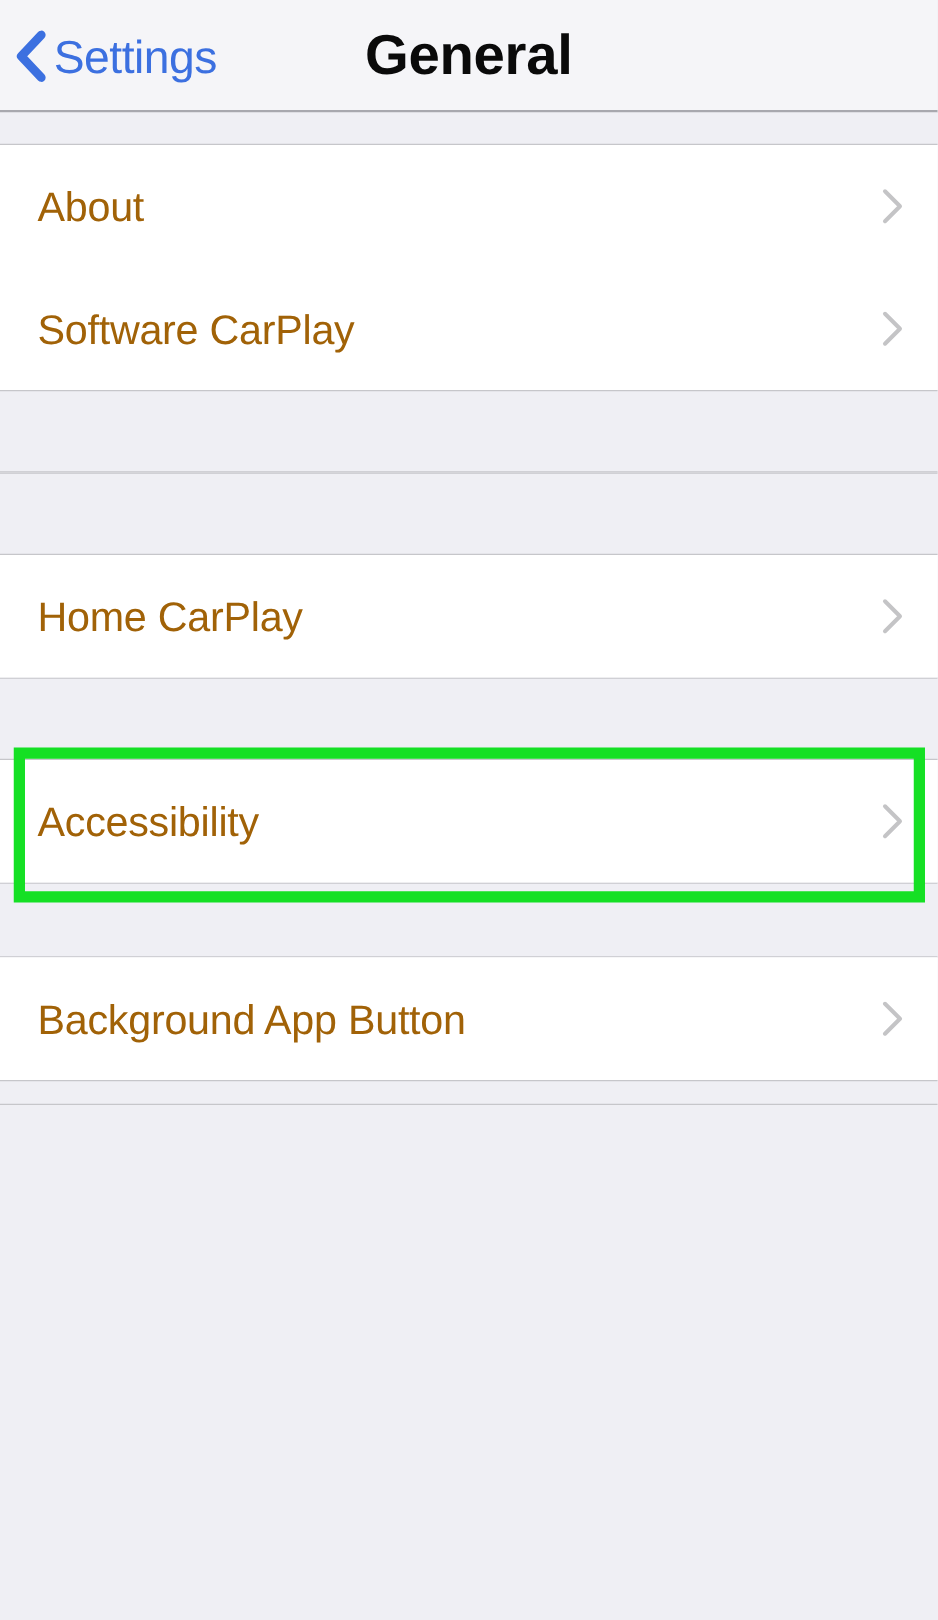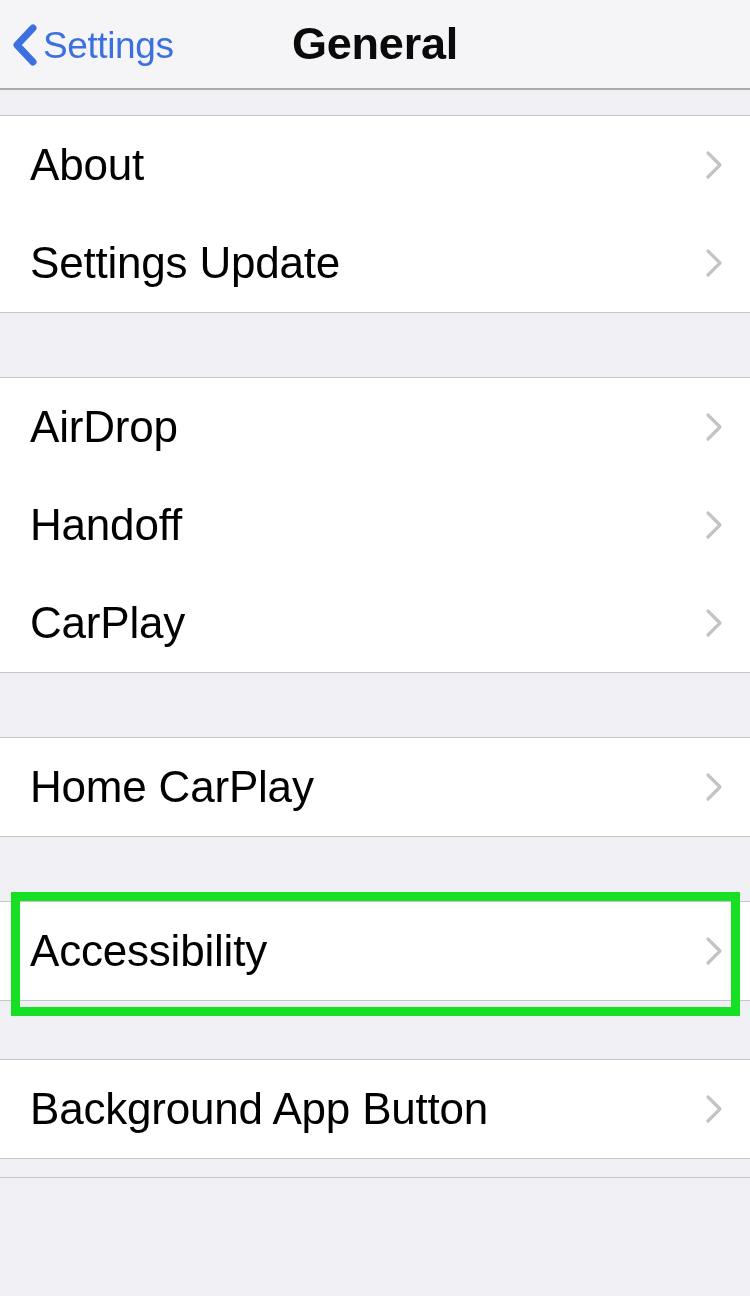--- a/index.html
+++ b/index.html
@@ -99,22 +99,22 @@
     width: 750px;
     height: 98px;
     background: #FFFFFF;
     display: flex;
     align-items: center;
     cursor: pointer;
   }
 
   .row-label {
     margin-left: 30px;
-    font-size: 44px;
-    color: #000000;
+    font-size: 33px;
+    color: #a16207;
     letter-spacing: -0.2px;
     line-height: 1;
   }
 
   .row-chevron {
     position: absolute;
     right: 27px;
     top: 50%;
     transform: translateY(-50%);
     width: 18px;
@@ -159,54 +159,28 @@
         <div class="highlight-wrap">
           <div class="row">
             <span class="row-label">About</span>
             <svg class="row-chevron" viewBox="0 0 18 30">
               <polyline points="3,3 15,15 3,27" fill="none" stroke="#C4C4C6" stroke-width="3.2" stroke-linecap="round" stroke-linejoin="round"></polyline>
             </svg>
           </div>
         </div>
         <div class="highlight-wrap">
           <div class="row">
-            <span class="row-label">Settings Update</span>
+            <span class="row-label">Software CarPlay</span>
             <svg class="row-chevron" viewBox="0 0 18 30">
               <polyline points="3,3 15,15 3,27" fill="none" stroke="#C4C4C6" stroke-width="3.2" stroke-linecap="round" stroke-linejoin="round"></polyline>
             </svg>
           </div>
         </div>
       </div>
       <div class="gap" style="height: 66px;"></div>
-      <div class="group">
-        <div class="highlight-wrap">
-          <div class="row">
-            <span class="row-label">AirDrop</span>
-            <svg class="row-chevron" viewBox="0 0 18 30">
-              <polyline points="3,3 15,15 3,27" fill="none" stroke="#C4C4C6" stroke-width="3.2" stroke-linecap="round" stroke-linejoin="round"></polyline>
-            </svg>
-          </div>
-        </div>
-        <div class="highlight-wrap">
-          <div class="row">
-            <span class="row-label">Handoff</span>
-            <svg class="row-chevron" viewBox="0 0 18 30">
-              <polyline points="3,3 15,15 3,27" fill="none" stroke="#C4C4C6" stroke-width="3.2" stroke-linecap="round" stroke-linejoin="round"></polyline>
-            </svg>
-          </div>
-        </div>
-        <div class="highlight-wrap">
-          <div class="row">
-            <span class="row-label">CarPlay</span>
-            <svg class="row-chevron" viewBox="0 0 18 30">
-              <polyline points="3,3 15,15 3,27" fill="none" stroke="#C4C4C6" stroke-width="3.2" stroke-linecap="round" stroke-linejoin="round"></polyline>
-            </svg>
-          </div>
-        </div>
-      </div>
       <div class="gap" style="height: 66px;"></div>
       <div class="group">
         <div class="highlight-wrap">
           <div class="row">
             <span class="row-label">Home CarPlay</span>
             <svg class="row-chevron" viewBox="0 0 18 30">
               <polyline points="3,3 15,15 3,27" fill="none" stroke="#C4C4C6" stroke-width="3.2" stroke-linecap="round" stroke-linejoin="round"></polyline>
             </svg>
           </div>
         </div>

